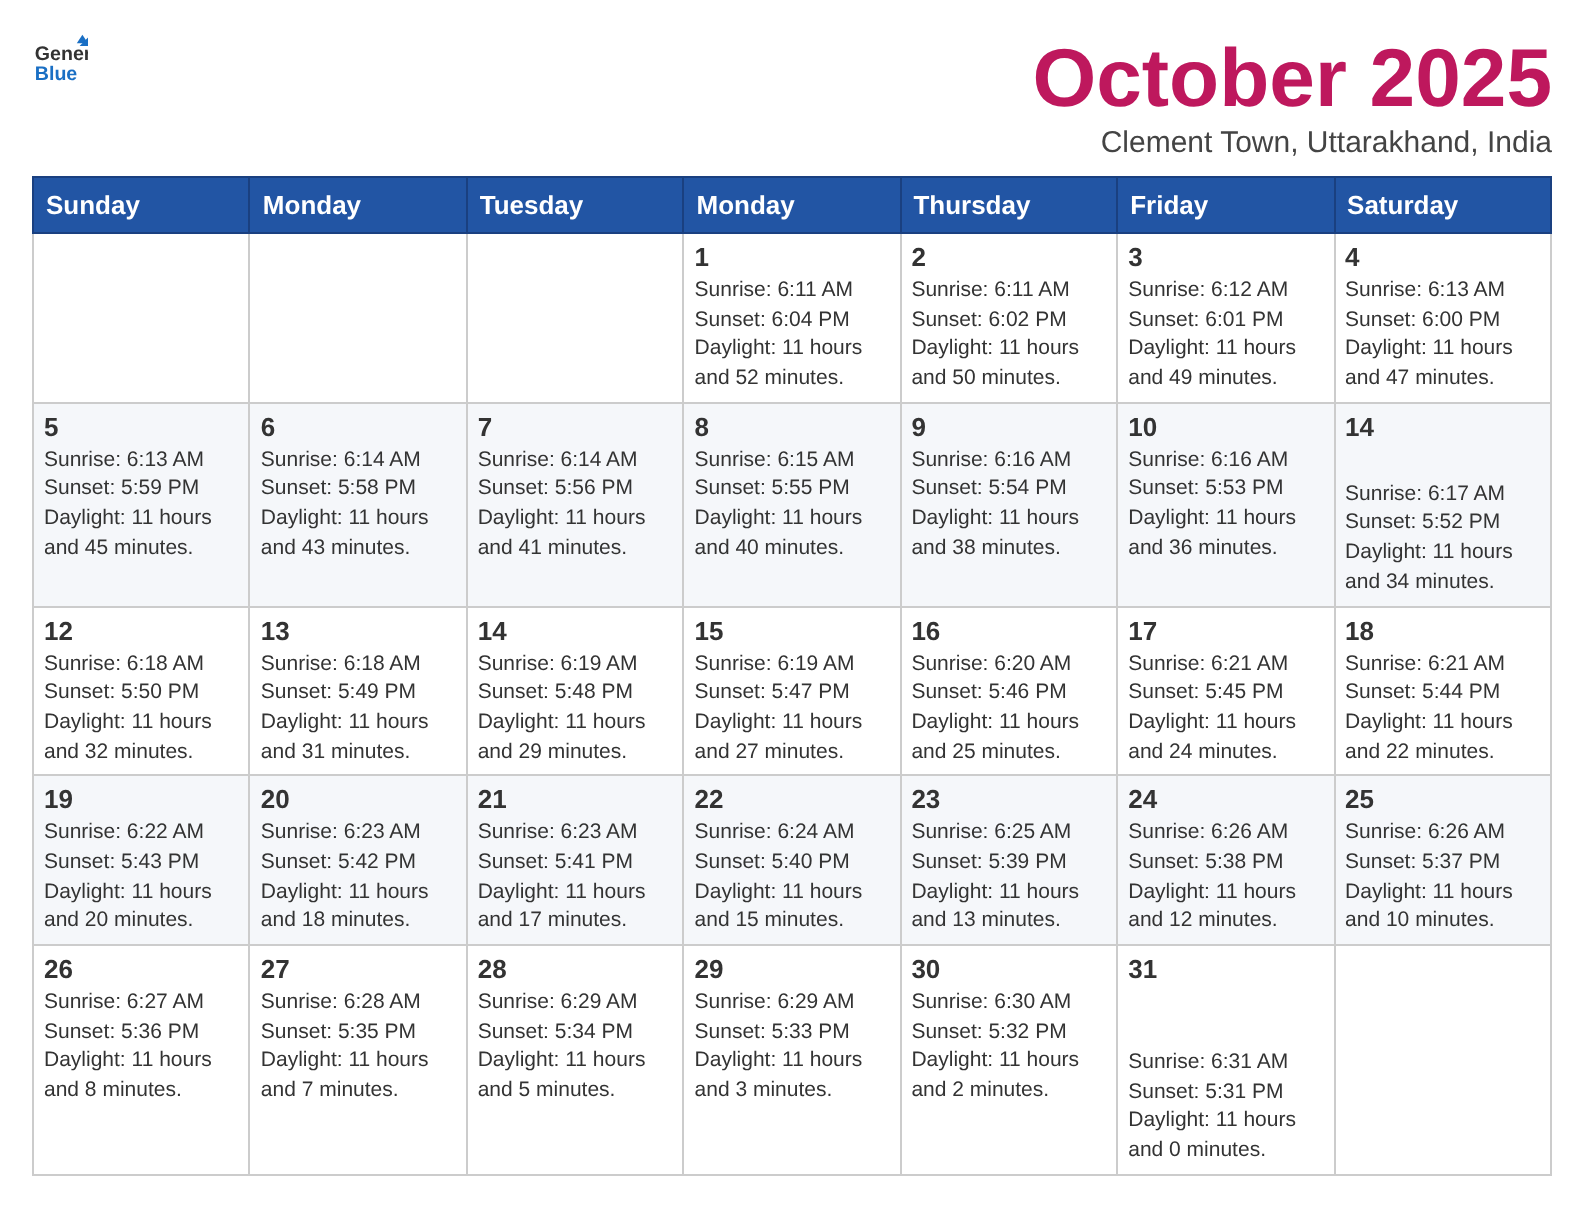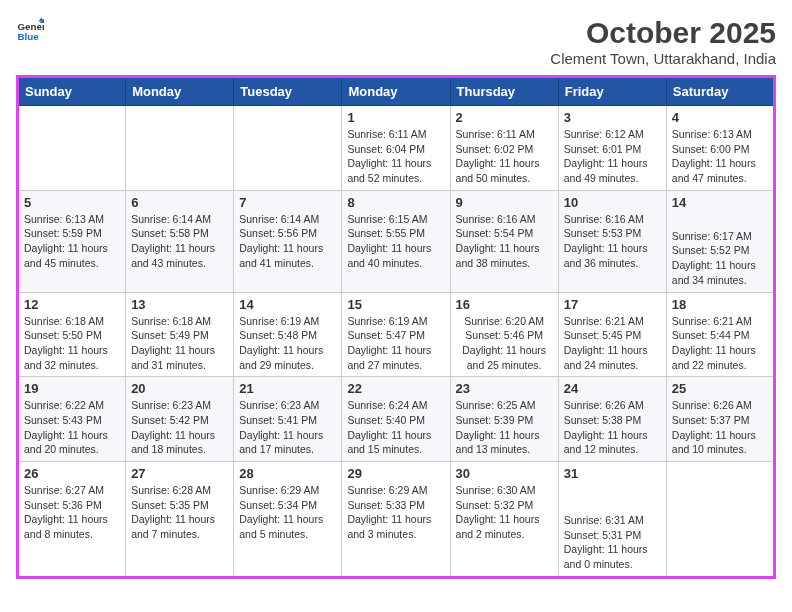--- a/index.html
+++ b/index.html
@@ -22,32 +22,32 @@
       gap: 4px;
     }
     .logo-icon {
       width: 28px;
       height: 28px;
     }
     .title-block {
       text-align: right;
     }
     .month-title {
-      font-size: 30px;
+      font-size: 41px;
       font-weight: bold;
-      color: #404040;
+      color: #be185d;
     }
     .location-title {
       font-size: 15px;
       color: #444;
     }
     .calendar {
       width: 100%;
       border-collapse: collapse;
-      border: 3px solid #d946ef;
+      border: 1px solid #d946ef;
       padding-left: 12px;
     }
     .calendar th {
       background-color: #2255a4;
       color: white;
       text-align: left;
       padding: 6px 6px;
       font-size: 13px;
       border: 1px solid #1a4080;
     }
@@ -216,21 +216,21 @@
         </td>
         <td>
           <span class="day-number">15</span>
           <div class="day-info" style="white-space: pre-line;">Sunrise: 6:19 AM
 Sunset: 5:47 PM
 Daylight: 11 hours
 and 27 minutes.</div>
         </td>
         <td>
           <span class="day-number">16</span>
-          <div class="day-info" style="white-space: pre-line; text-align: center;">Sunrise: 6:20 AM
+          <div class="day-info" style="white-space: pre-line;">Sunrise: 6:20 AM
 Sunset: 5:46 PM
 Daylight: 11 hours
 and 25 minutes.</div>
         </td>
         <td>
           <span class="day-number">17</span>
           <div class="day-info" style="white-space: pre-line;">Sunrise: 6:21 AM
 Sunset: 5:45 PM
 Daylight: 11 hours
 and 24 minutes.</div>

